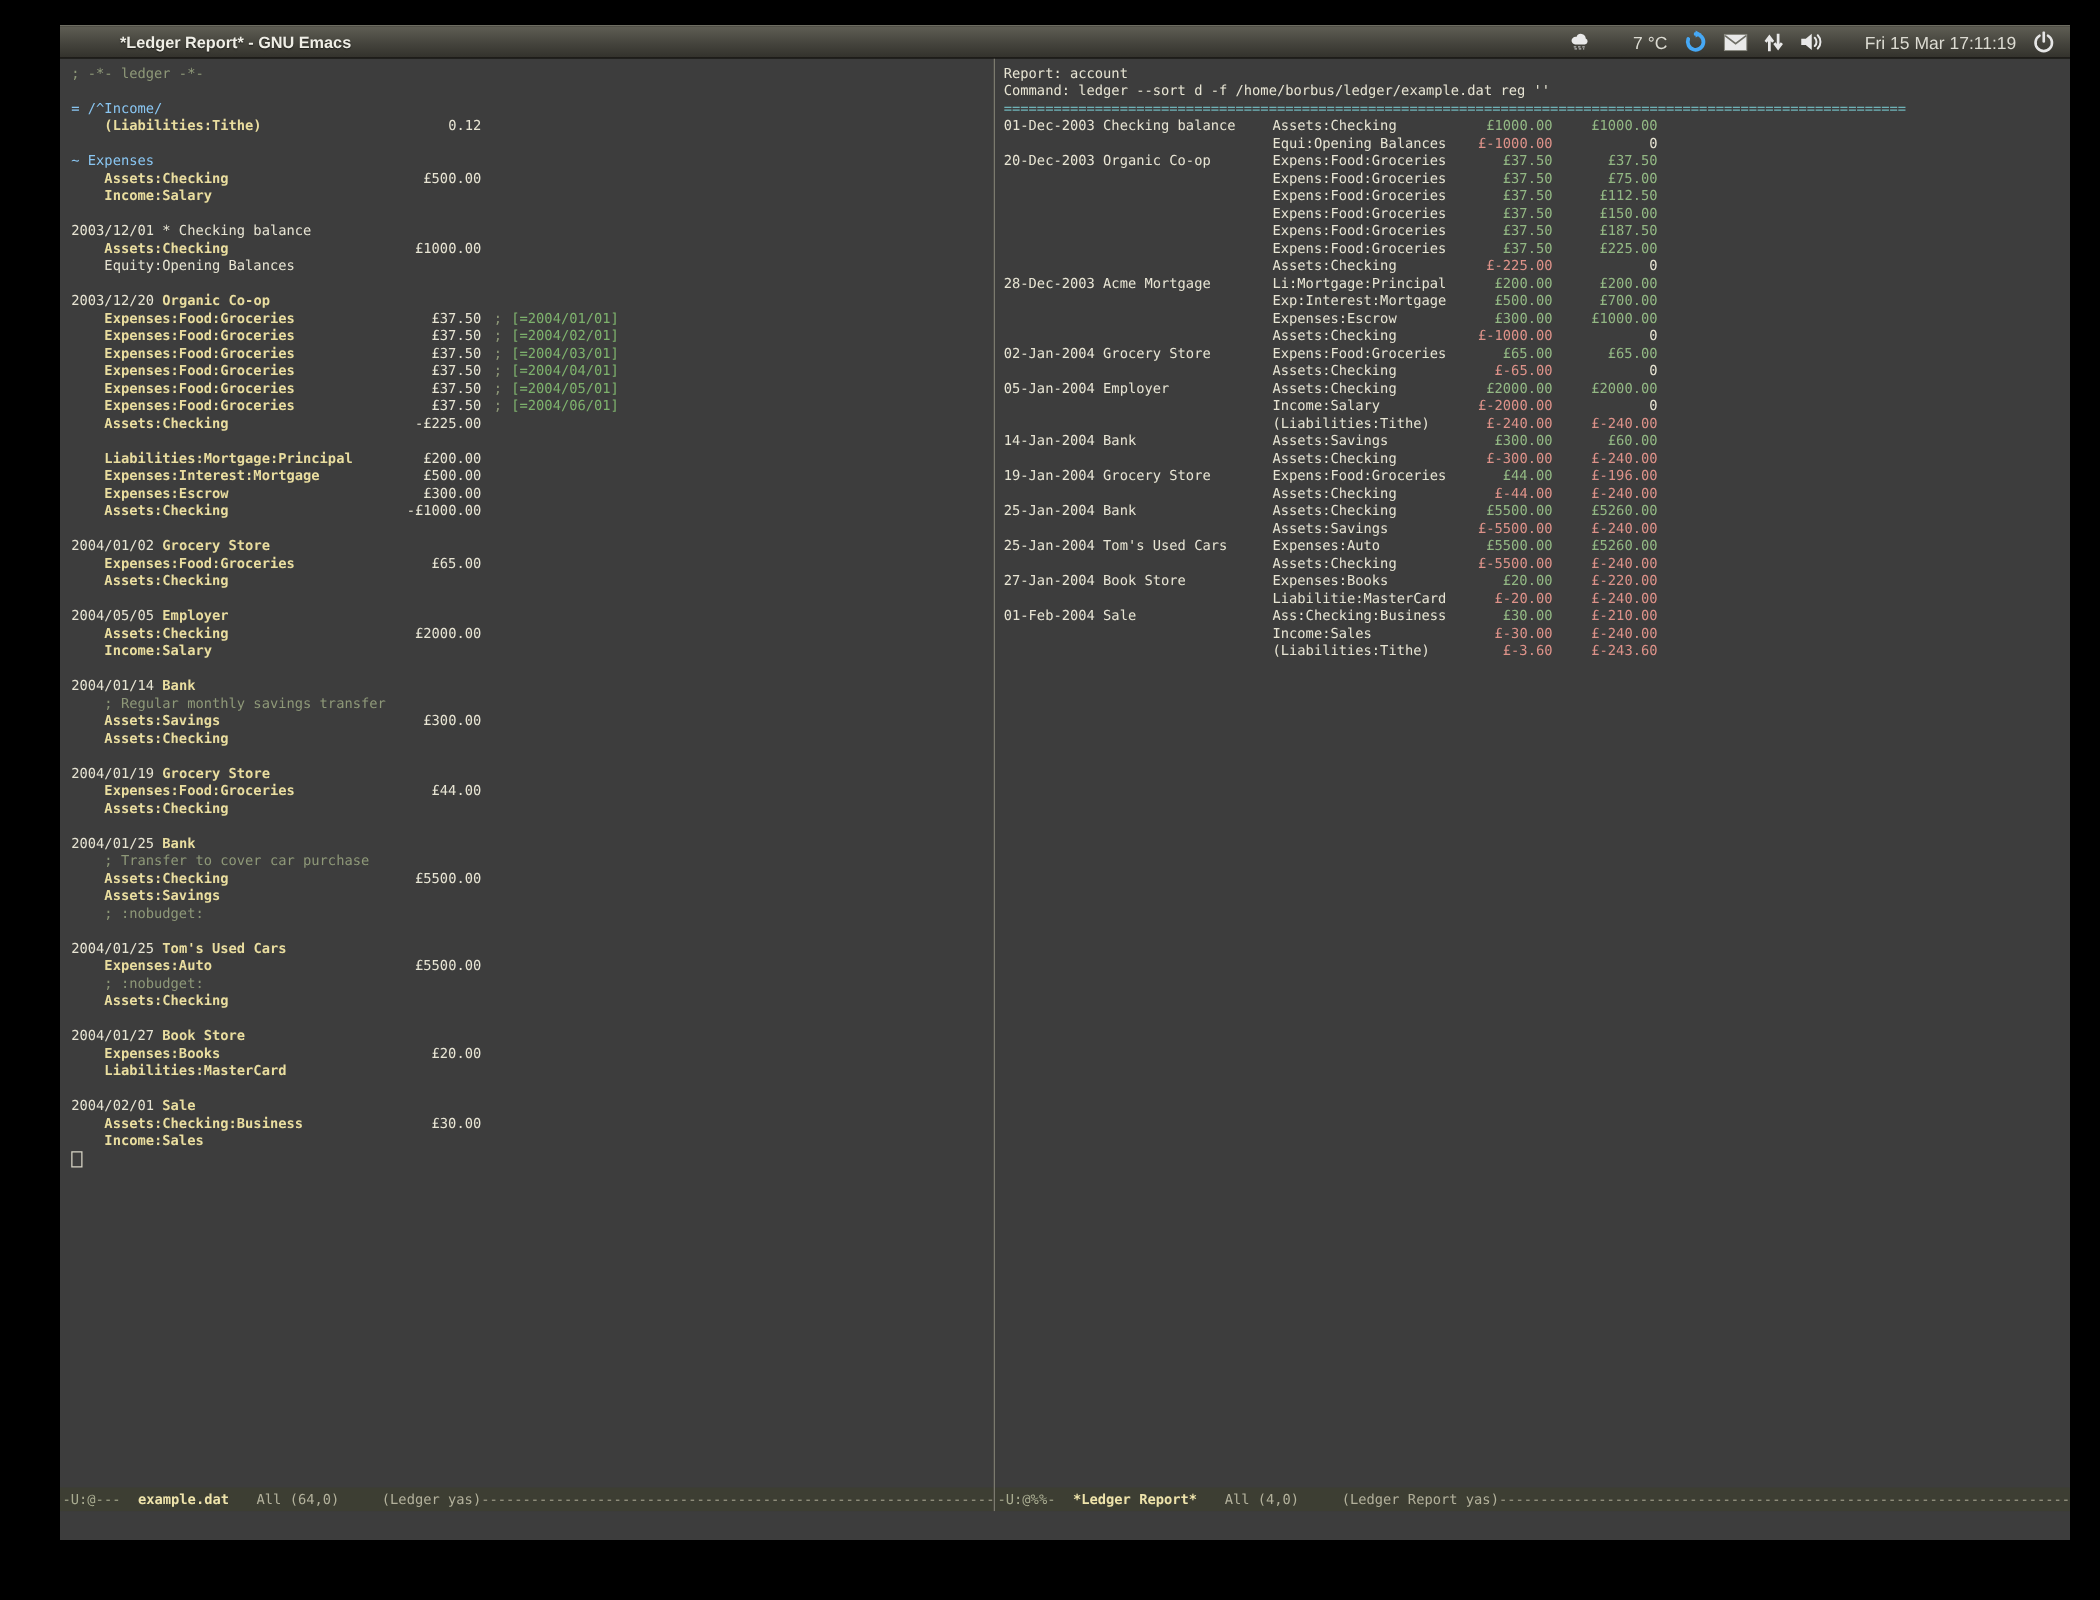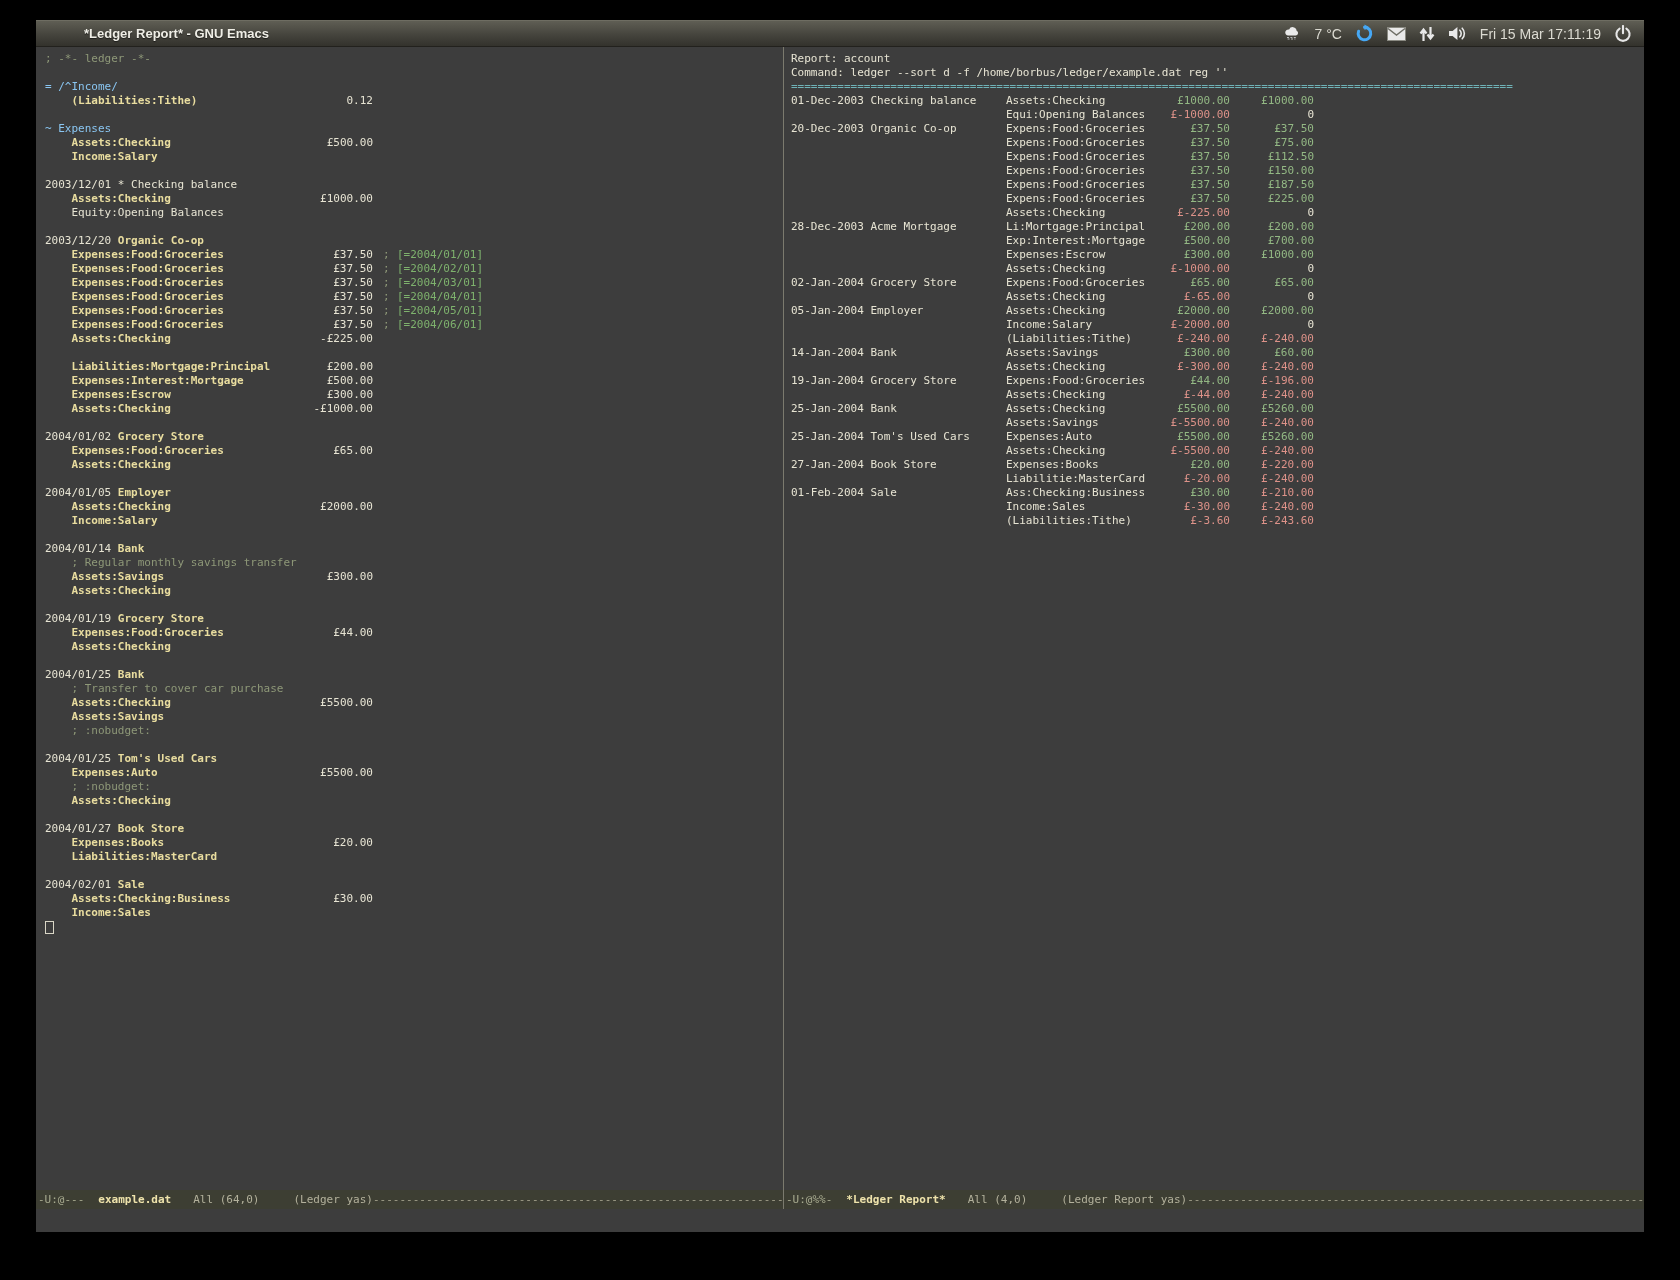--- a/index.html
+++ b/index.html
@@ -1,25 +1,25 @@
 <!DOCTYPE html>
 <html><head>
 <meta charset="utf-8">
 <style>
   html,body{margin:0;padding:0;background:#000;}
   .screen{position:relative;width:1680px;height:1280px;background:#000;overflow:hidden;
           font-family:"DejaVu Sans Mono",monospace;}
-  .frame{position:absolute;left:36px;top:20px;width:1608px;height:1212px;}
+  .frame{position:absolute;left:48px;top:20px;width:1608px;height:1212px;}
   
   .titlebar{height:27px;box-sizing:border-box;display:flex;align-items:center;
             padding:0 12px 0 48px;border-top:1px solid #6e6d62;border-bottom:1px solid #22211d;
             background:linear-gradient(#5f5e54,#45443d 55%,#33322c);}
   .title{font:bold 13px "Liberation Sans",sans-serif;color:#efeee6;text-shadow:0 1px 1px #1d1d1a;}
   .tray{margin-left:auto;display:flex;align-items:center;gap:13px;}
-  .tray-text{font:14px "Liberation Sans",sans-serif;color:#dcdbd2;white-space:nowrap;}
+  .tray-text{font:14px "Liberation Sans",sans-serif;color:#dcdbd2;white-space:nowrap;margin-left:20px;}
   .tray svg{display:block;}
   
   .workspace{position:absolute;left:0;right:0;top:27px;bottom:0;background:#3d3d3d;
              display:flex;flex-direction:column;}
   .windows{flex:1;display:flex;min-height:0;}
   .window{display:flex;flex-direction:column;min-width:0;}
   .win-left{flex:0 0 747px;}
   .divider{flex:0 0 1px;background:#7b7a6e;}
   .win-right{flex:1;}
   .buffer{flex:1;overflow:hidden;padding:5px 0 0 9px;font-size:11px;line-height:14px;color:#e7e4d3;}
@@ -133,21 +133,21 @@
                 <div class="bufline"></div>
                 <div class="bufline"><span class="tk-acct">    Liabilities:Mortgage:Principal</span><span class="tk-amt">£200.00</span></div>
                 <div class="bufline"><span class="tk-acct">    Expenses:Interest:Mortgage</span><span class="tk-amt">£500.00</span></div>
                 <div class="bufline"><span class="tk-acct">    Expenses:Escrow</span><span class="tk-amt">£300.00</span></div>
                 <div class="bufline"><span class="tk-acct">    Assets:Checking</span><span class="tk-amt">-£1000.00</span></div>
                 <div class="bufline"></div>
                 <div class="bufline"><span class="tk-fg">2004/01/02 </span><span class="tk-acct">Grocery Store</span></div>
                 <div class="bufline"><span class="tk-acct">    Expenses:Food:Groceries</span><span class="tk-amt">£65.00</span></div>
                 <div class="bufline"><span class="tk-acct">    Assets:Checking</span></div>
                 <div class="bufline"></div>
-                <div class="bufline"><span class="tk-fg">2004/01/05 </span><span class="tk-acct">Employer</span></div>
+                <div class="bufline"><span class="tk-fg">2004/05/05 </span><span class="tk-acct">Employer</span></div>
                 <div class="bufline"><span class="tk-acct">    Assets:Checking</span><span class="tk-amt">£2000.00</span></div>
                 <div class="bufline"><span class="tk-acct">    Income:Salary</span></div>
                 <div class="bufline"></div>
                 <div class="bufline"><span class="tk-fg">2004/01/14 </span><span class="tk-acct">Bank</span></div>
                 <div class="bufline"><span class="tk-cm">    ; Regular monthly savings transfer</span></div>
                 <div class="bufline"><span class="tk-acct">    Assets:Savings</span><span class="tk-amt">£300.00</span></div>
                 <div class="bufline"><span class="tk-acct">    Assets:Checking</span></div>
                 <div class="bufline"></div>
                 <div class="bufline"><span class="tk-fg">2004/01/19 </span><span class="tk-acct">Grocery Store</span></div>
                 <div class="bufline"><span class="tk-acct">    Expenses:Food:Groceries</span><span class="tk-amt">£44.00</span></div>

